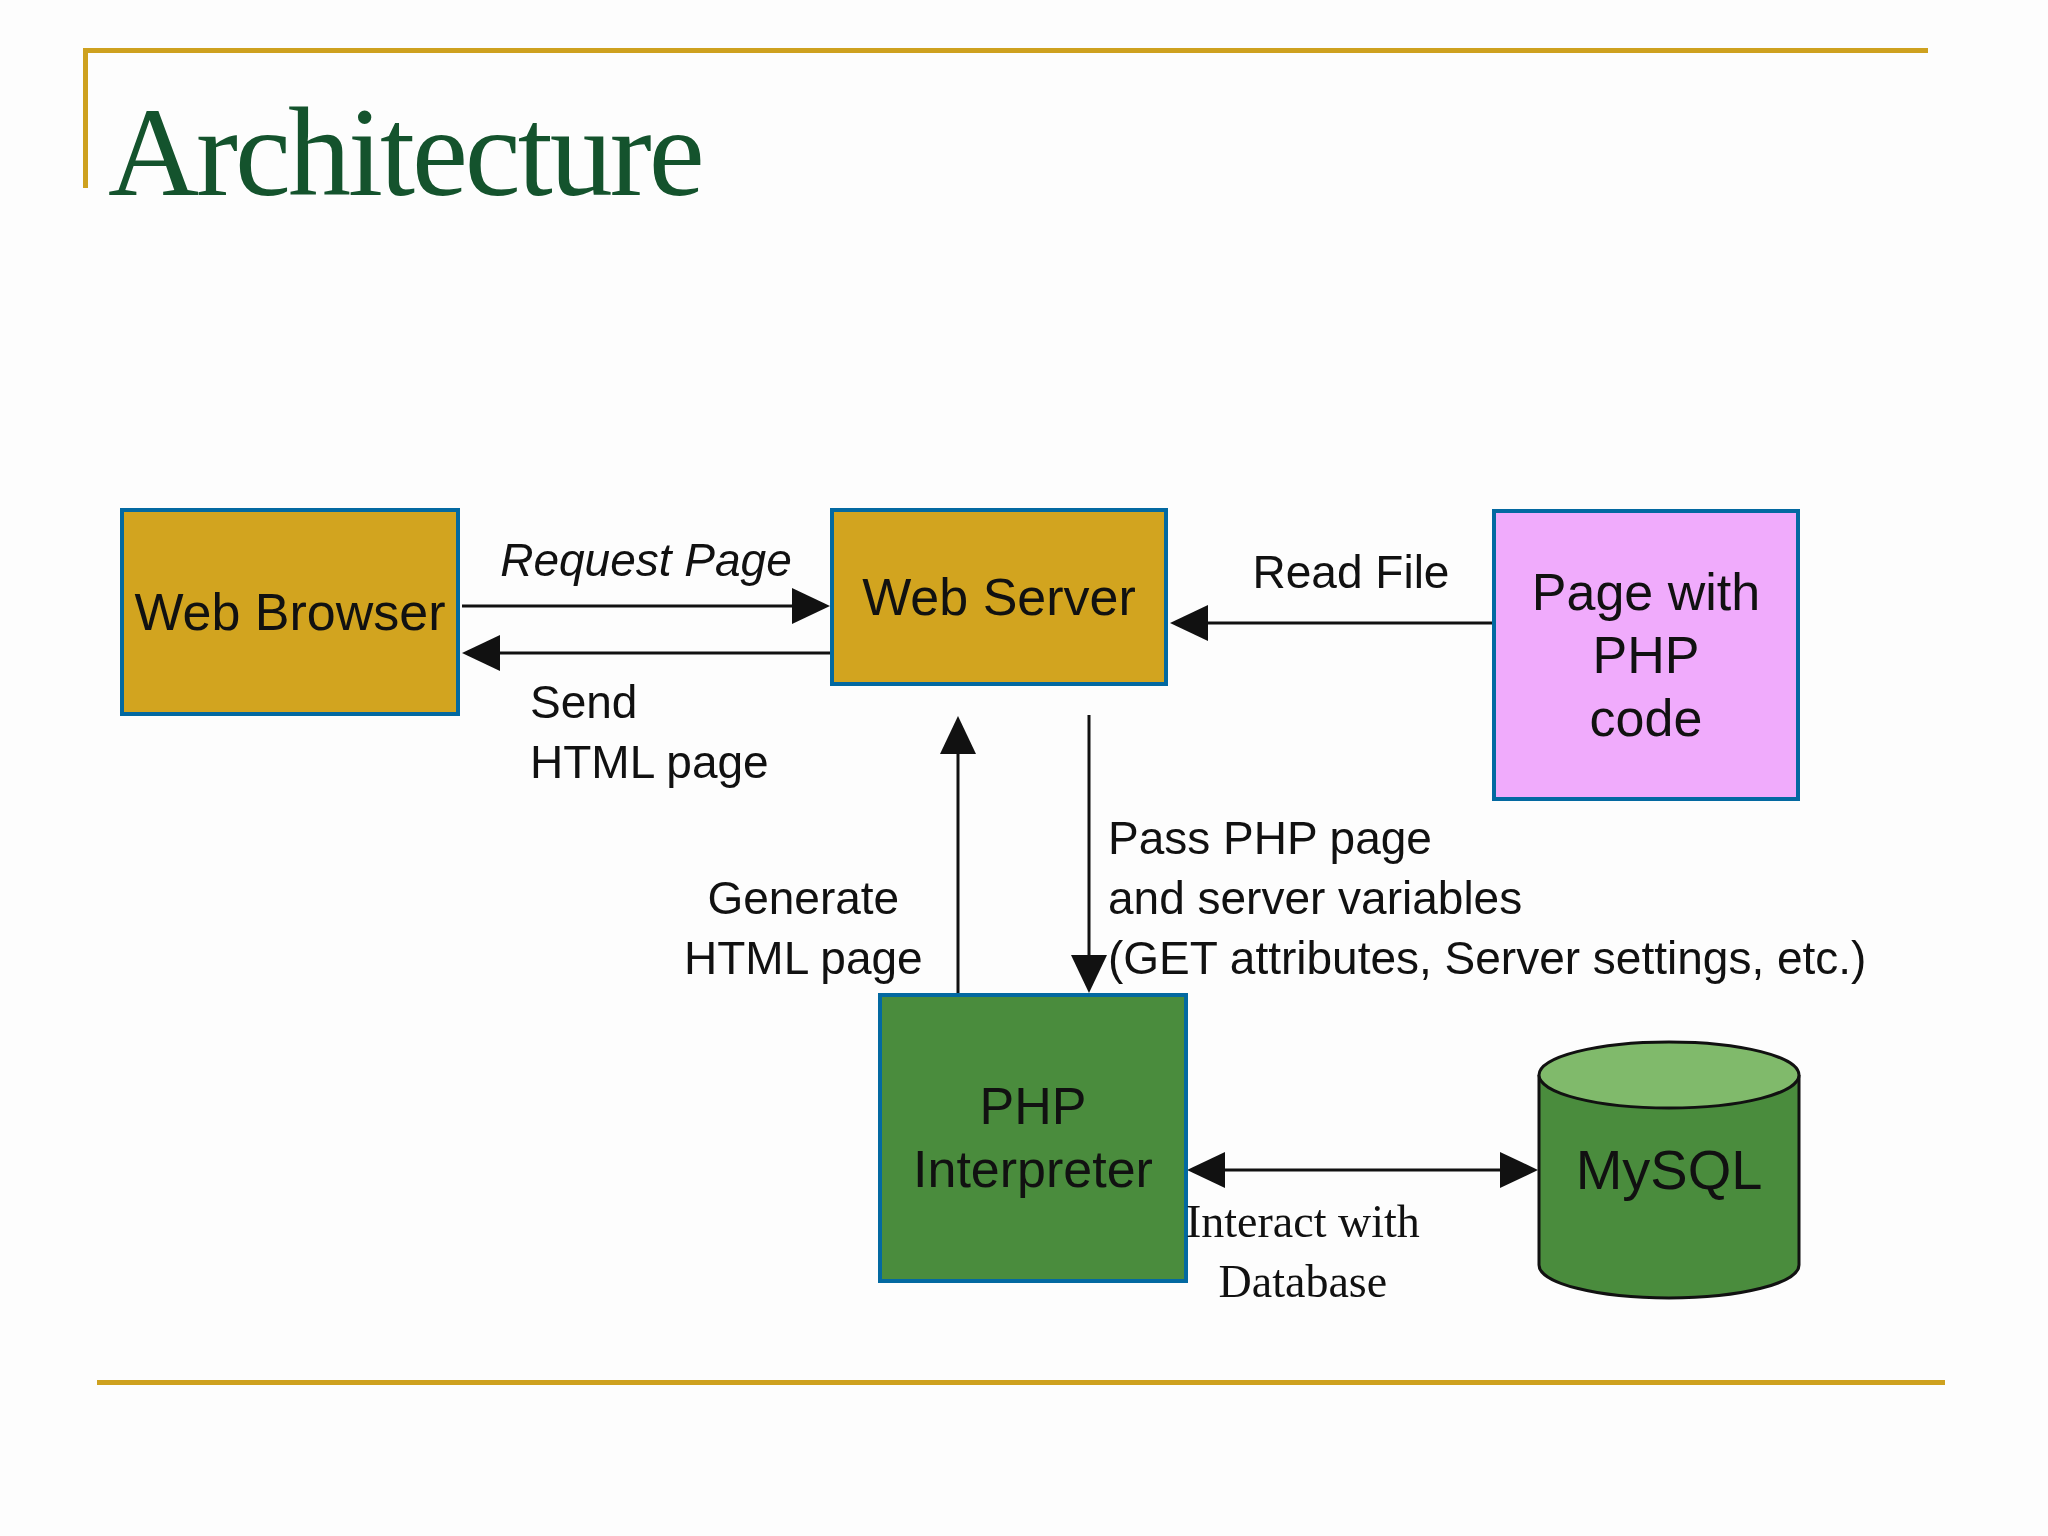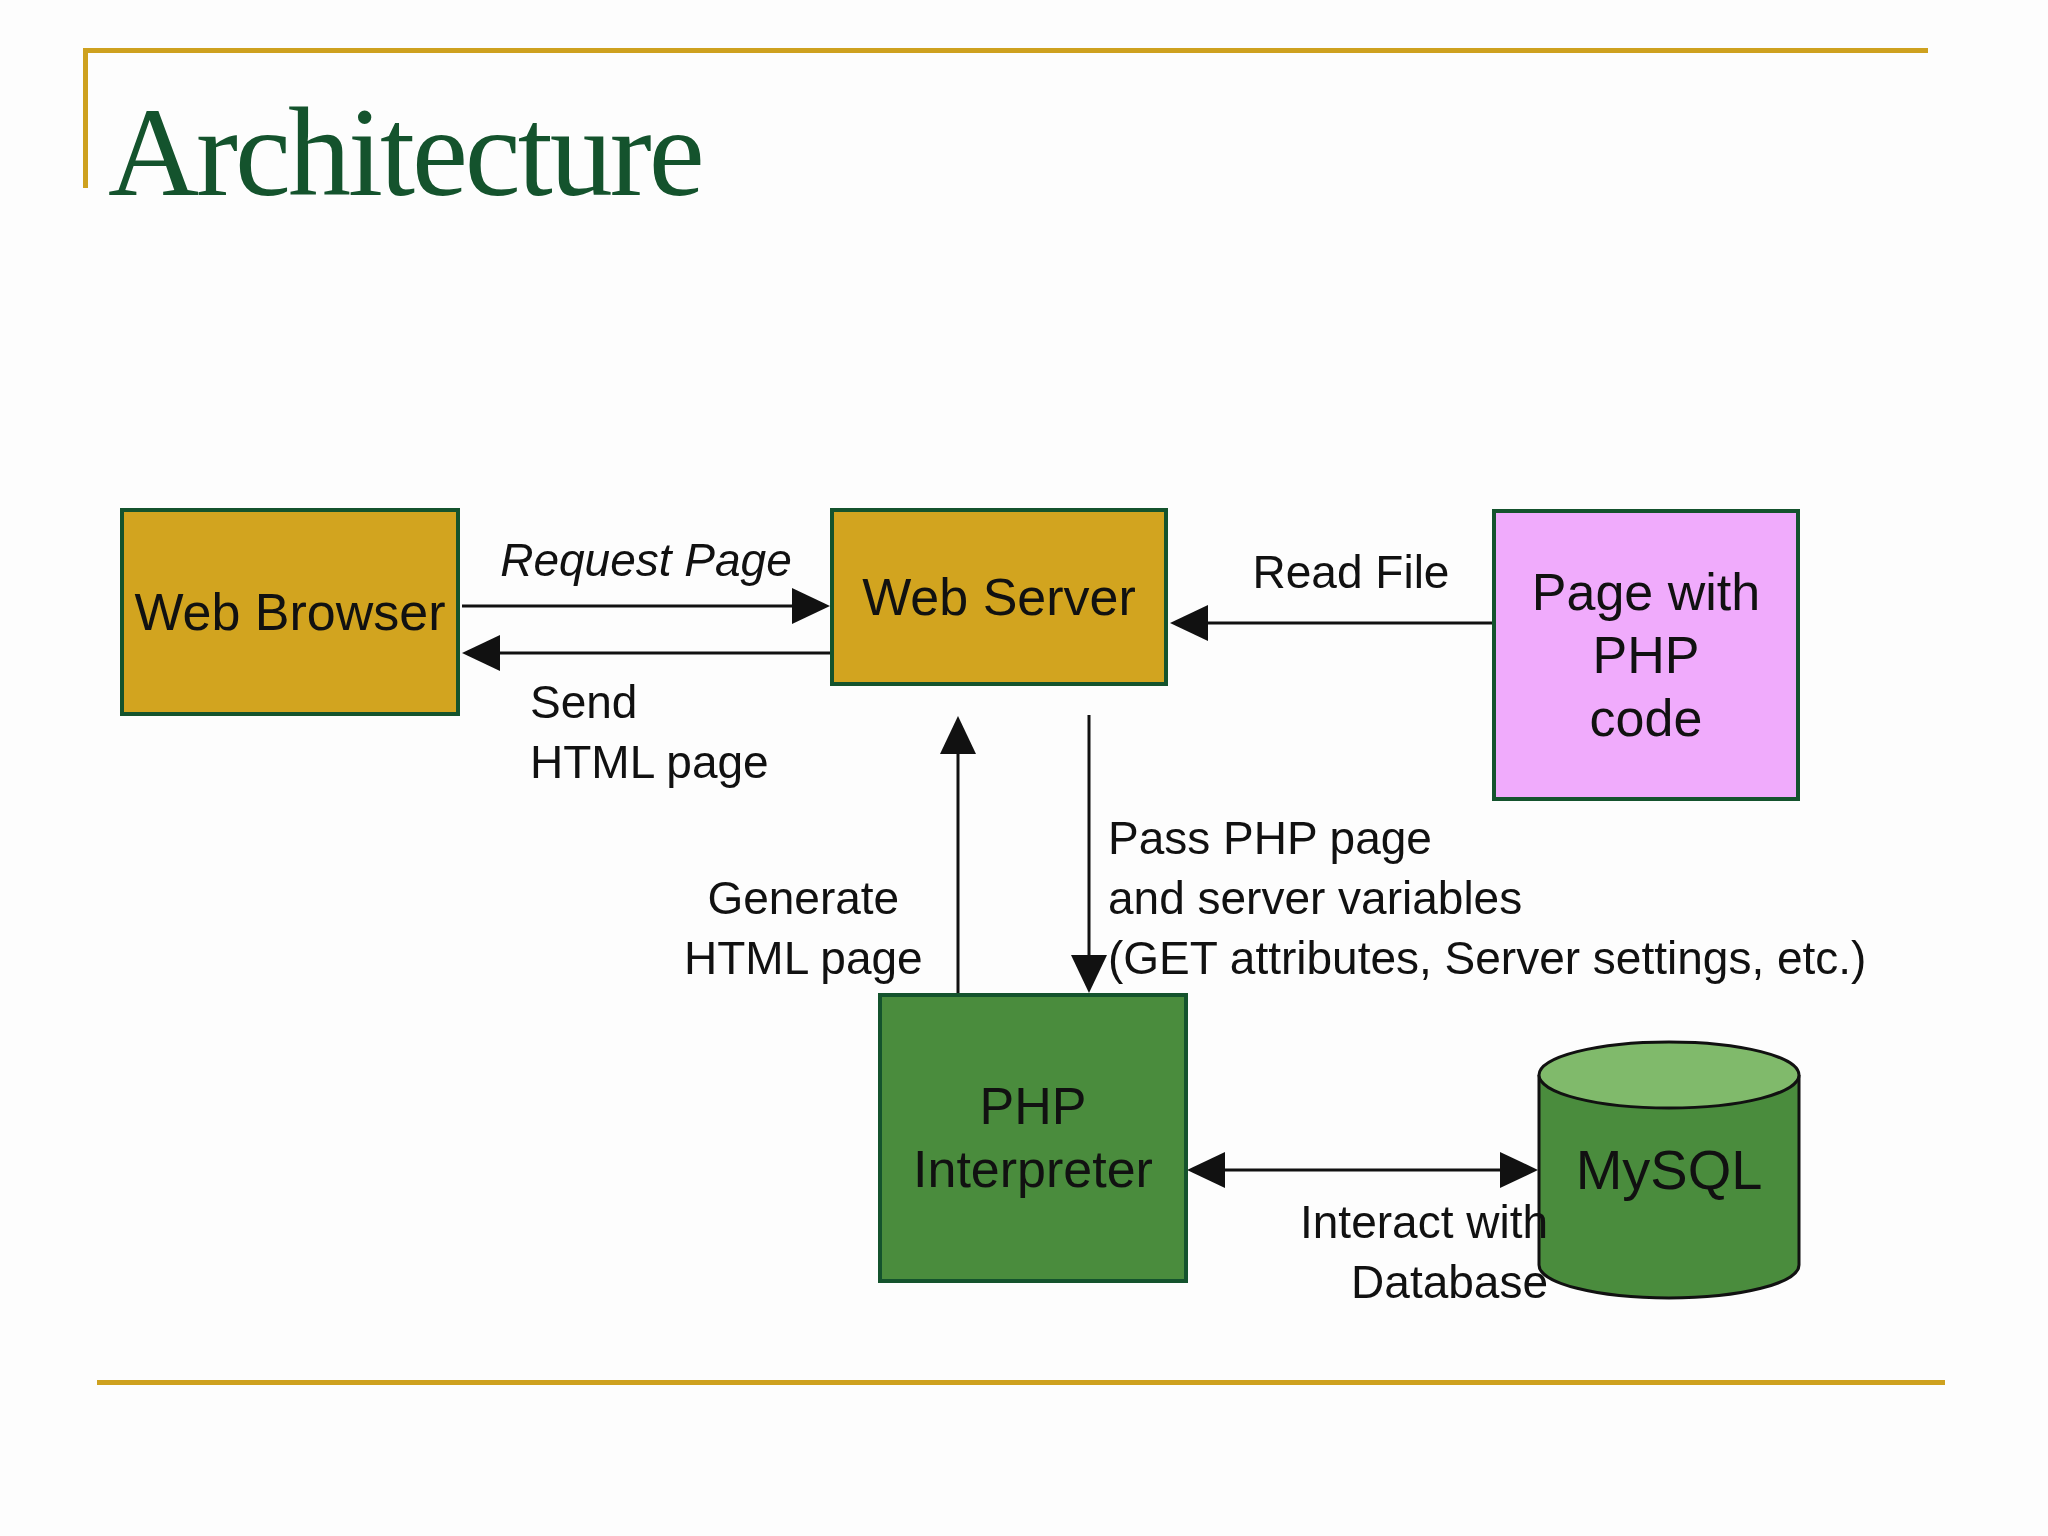--- a/index.html
+++ b/index.html
@@ -31,21 +31,21 @@
     white-space: nowrap;
   }
 
   
   .node {
     display: flex;
     flex-direction: column;
     align-items: center;
     justify-content: center;
     text-align: center;
-    border: 4px solid #14532d;
+    border: 4px solid #0369a1;
     box-sizing: border-box;
     font-size: 52px;
     line-height: 63px;
   }
   .gold  { background: #D2A41F; }
   .brown { background: #f0abfc; }
   .green { background: #4A8C3D; }
 
   #node-web-browser     { left: 120px;  top: 508px; width: 340px; height: 208px; }
   #node-web-server      { left: 830px;  top: 508px; width: 338px; height: 178px; }
@@ -64,21 +64,21 @@
   .shaft { stroke: #111; stroke-width: 3px; fill: none; }
   .head  { fill: #111; stroke: none; }
 
   
   .edge-label { font-size: 46px; line-height: 60px; white-space: nowrap; }
   #label-request  { left: 462px;  top: 530px; width: 368px; text-align: center; font-style: italic; }
   #label-send     { left: 530px;  top: 672px; text-align: left; }
   #label-read     { left: 1190px; top: 542px; width: 322px; text-align: center; }
   #label-generate { left: 676px;  top: 868px; text-align: center; margin-left: 8px; }
   #label-pass     { left: 1108px; top: 808px; text-align: left; }
-  #label-interact { left: 1300px; top: 1192px; text-align: right; }
+  #label-interact { left: 1186px; top: 1192px; text-align: center; font-family: Liberation Serif, serif; }
 </style>
 </head>
 <body>
 
 <div id="stage">
 
   <div class="abs rule" id="top-rule"></div>
   <div class="abs rule" id="left-rule"></div>
   <div class="abs rule" id="bottom-rule"></div>
 

